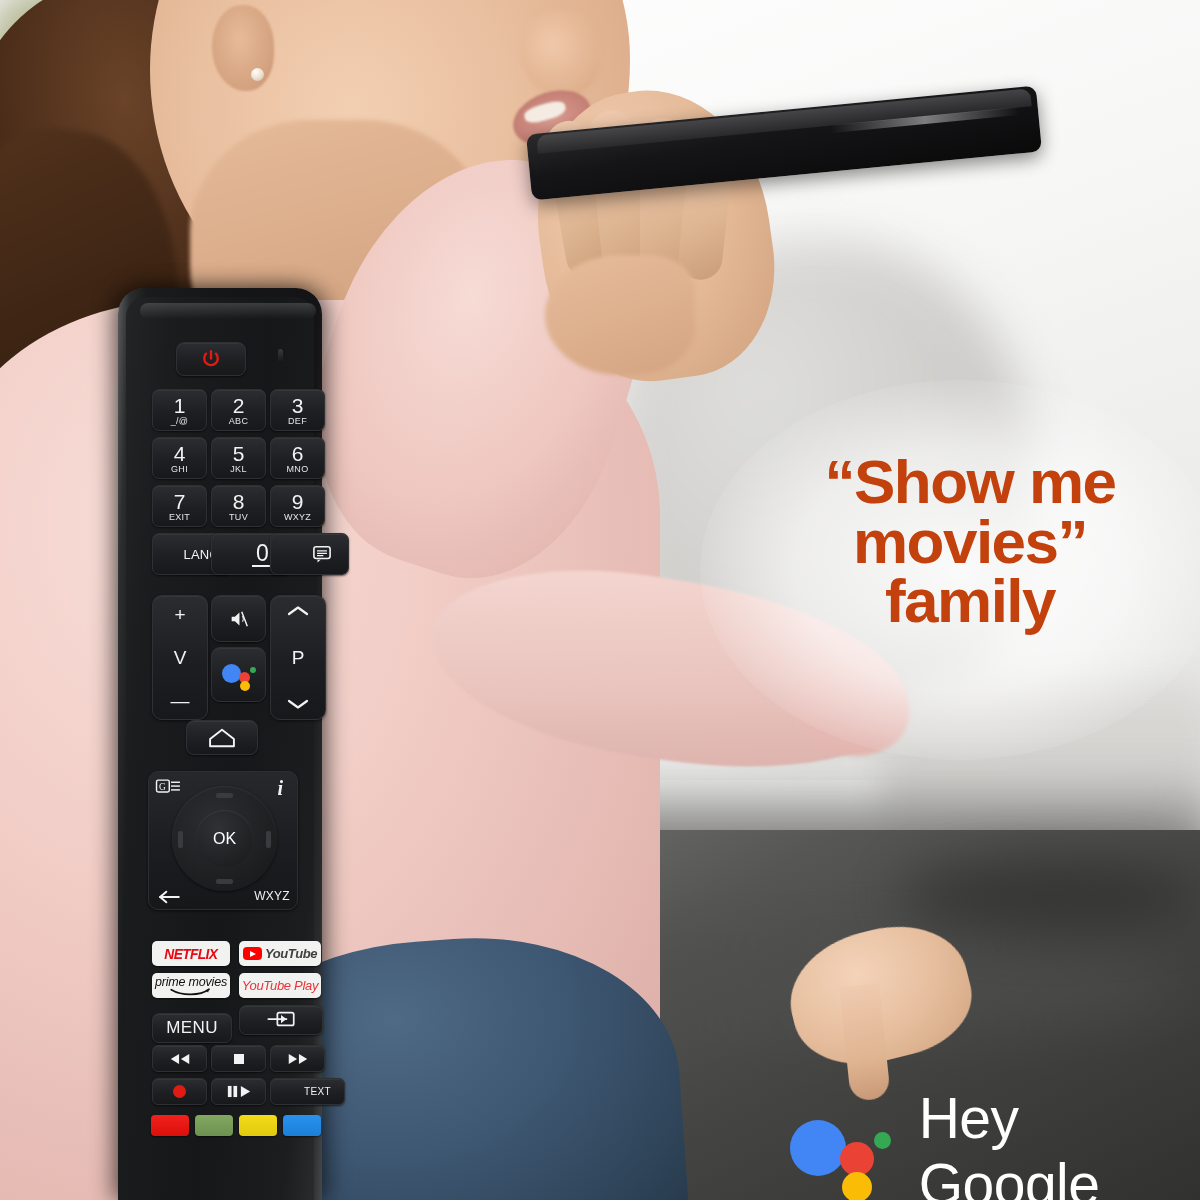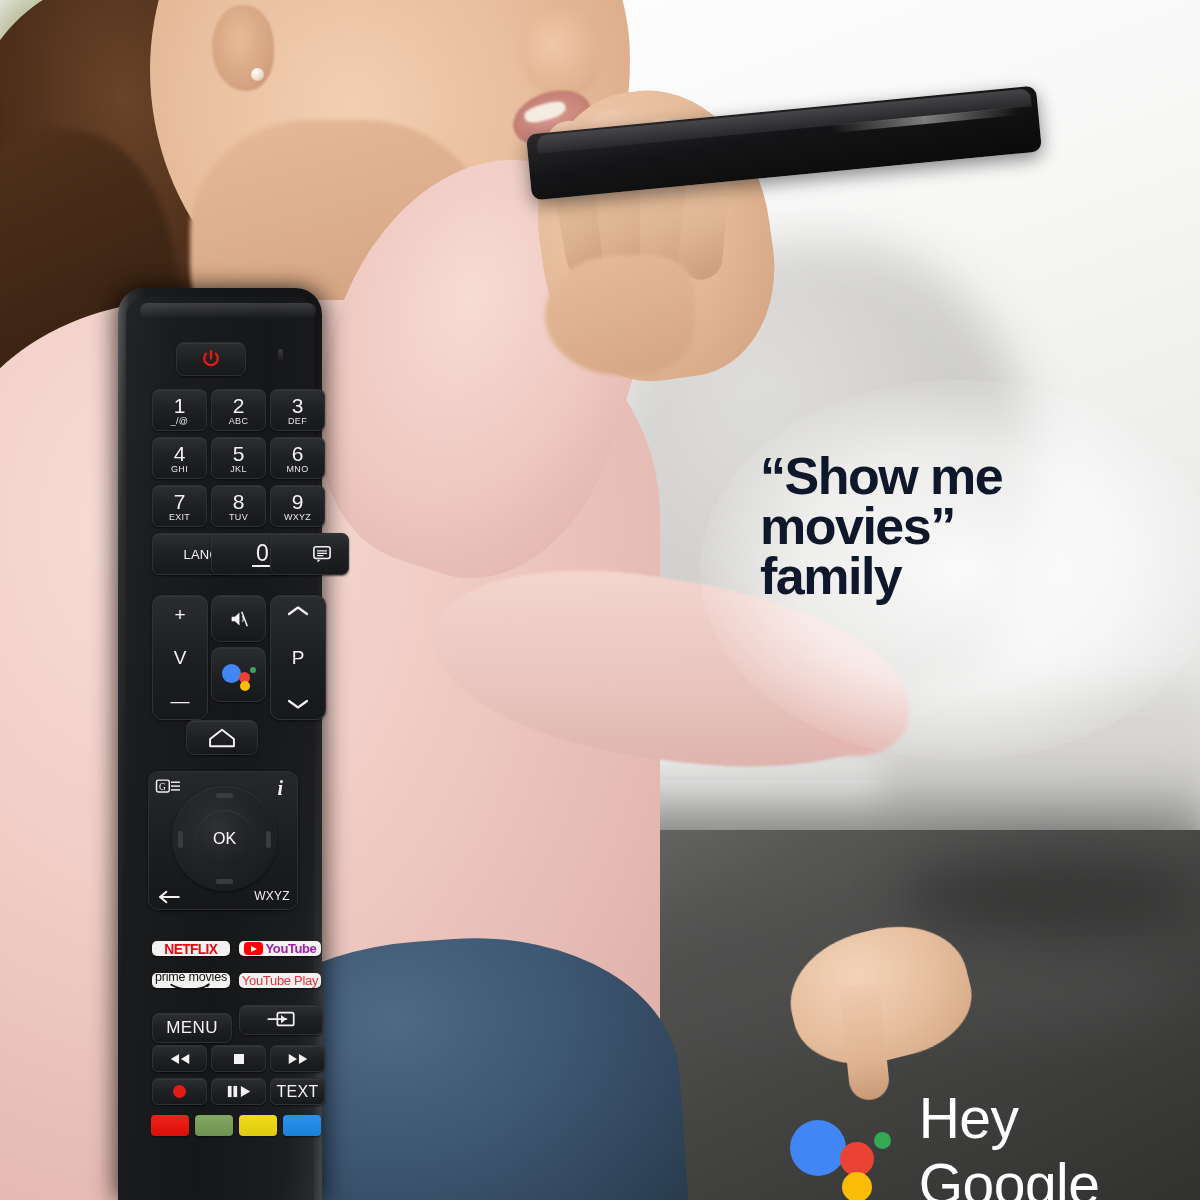--- a/index.html
+++ b/index.html
@@ -106,22 +106,22 @@
   .hand-low{position:absolute;left:790px;top:930px;width:180px;height:130px;border-radius:48% 46% 40% 44%;
     background:radial-gradient(ellipse at 40% 30%,#f4d3ba 0%,#e5bd9c 55%,#cfa17d 100%);transform:rotate(-14deg);filter:blur(.6px);}
   .hand-point{position:absolute;left:845px;top:985px;width:40px;height:115px;border-radius:0 0 22px 22px;
     background:linear-gradient(175deg,#f0cbb0 0%,#dfb491 65%,#c89876 100%);transform:rotate(-6deg);filter:blur(.6px);}
 
   
   .quote-glow{position:absolute;left:700px;top:380px;width:520px;height:380px;border-radius:50%;
     background:radial-gradient(ellipse,rgba(255,255,255,.92) 0%,rgba(255,255,255,.6) 45%,rgba(255,255,255,0) 75%);}
 
   
-  .quote{position:absolute;left:760px;top:452px;width:420px;text-align:left;
-    color:#0f172a;font-weight:700;font-size:52px;line-height:.96;letter-spacing:-1.5px;
+  .quote{position:absolute;left:760px;top:452px;width:420px;text-align:center;
+    color:#c2410c;font-weight:700;font-size:62px;line-height:.96;letter-spacing:-1.5px;
     font-family:"Liberation Sans",sans-serif;}
   .quote .ln{display:block;}
 
   
   .heygoogle{position:absolute;left:790px;top:1085px;display:flex;align-items:center;gap:26px;}
   .ga-mark{position:relative;width:108px;height:86px;}
   .ga-dot{position:absolute;border-radius:50%;}
   .ga-blue{left:0;top:12px;width:56px;height:56px;background:#4285F4;}
   .ga-red{left:50px;top:34px;width:34px;height:34px;background:#EA4335;}
   .ga-yellow{left:52px;top:64px;width:30px;height:30px;background:#FBBC05;}
@@ -197,44 +197,44 @@
   .at-dn{left:67px;top:107px;width:17px;height:5px;}
   .at-lf{left:29px;top:59px;width:5px;height:17px;}
   .at-rt{left:117px;top:59px;width:5px;height:17px;}
   .d-lbl{position:absolute;color:#f1f1f1;font-size:12px;}
   .lbl-exit{right:7px;bottom:6px;font-size:12px;letter-spacing:.3px;}
   .lbl-i{right:14px;top:5px;font-size:20px;font-style:italic;font-weight:700;font-family:"Liberation Serif",serif;}
   .lbl-back{left:8px;bottom:4px;font-size:20px;}
   .lbl-guide{left:6px;top:6px;}
 
   
-  .app{position:absolute;height:15px;border-radius:5px;background:#f2f2f0;
-    display:flex;align-items:center;justify-content:center;box-shadow:0 1px 2px rgba(0,0,0,.6);}
+  .app{position:absolute;height:25px;border-radius:5px;background:#f2f2f0;
+    display:flex;align-items:center;justify-content:center;box-shadow:0 1px 2px rgba(0,0,0,.6);font-style:italic;}
   .app-netflix{left:26px;top:644px;width:78px;}
   .app-youtube{left:113px;top:644px;width:82px;}
   .app-prime{left:26px;top:676px;width:78px;}
   .app-gplay{left:113px;top:676px;width:82px;}
   .t-netflix{color:#E50914;font-weight:700;font-size:15px;letter-spacing:-.7px;
     font-family:"Liberation Sans Narrow","Liberation Sans",sans-serif;transform:scaleX(.92);}
   .yt-wrap{display:flex;align-items:center;gap:3px;}
   .yt-play{width:19px;height:13px;background:#FF0000;border-radius:4px;position:relative;}
   .yt-play:after{content:"";position:absolute;left:7px;top:3.5px;border-left:6px solid #fff;
     border-top:3.5px solid transparent;border-bottom:3.5px solid transparent;}
-  .t-youtube{color:#a21caf;font-weight:700;font-size:13px;letter-spacing:-.4px;}
+  .t-youtube{color:#404040;font-weight:700;font-size:13px;letter-spacing:-.4px;}
   .t-prime{color:#111;font-size:12.5px;letter-spacing:-.2px;line-height:12px;}
   .prime-smile{width:46px;height:9px;margin-top:-1px;}
   .t-gplay{color:#E8333A;font-size:13px;letter-spacing:-.3px;}
 
   .menu{left:26px;top:716px;width:78px;height:28px;font-size:17px;letter-spacing:.4px;}
   .source{left:113px;top:708px;width:82px;height:28px;}
 
   .mrow{position:absolute;width:53px;height:25px;border-radius:6px;}
   .m-rew{left:26px;top:748px;} .m-stop{left:85px;top:748px;} .m-ff{left:144px;top:748px;}
   .m-rec{left:26px;top:781px;} .m-play{left:85px;top:781px;} .m-text{left:144px;top:781px;}
-  .m-text{font-size:16px;letter-spacing:.3px;}
+  .m-text{font-size:10px;letter-spacing:.3px;padding-left:20px;}
   .rec-dot{width:13px;height:13px;border-radius:50%;background:#E01B14;}
   .stop-sq{width:10px;height:10px;background:#f2f2f2;}
 
   .color-btn{position:absolute;width:38px;height:21px;border-radius:4px;top:818px;
     box-shadow:0 1px 2px rgba(0,0,0,.55);}
   .c-red{left:25px;background:linear-gradient(180deg,#f2211c,#d9100b);}
   .c-green{left:69px;background:linear-gradient(180deg,#82a862,#6d9150);}
   .c-yellow{left:113px;background:linear-gradient(180deg,#f2dc18,#e1c910);}
   .c-blue{left:157px;background:linear-gradient(180deg,#2a92ee,#1a7fd8);}
 

